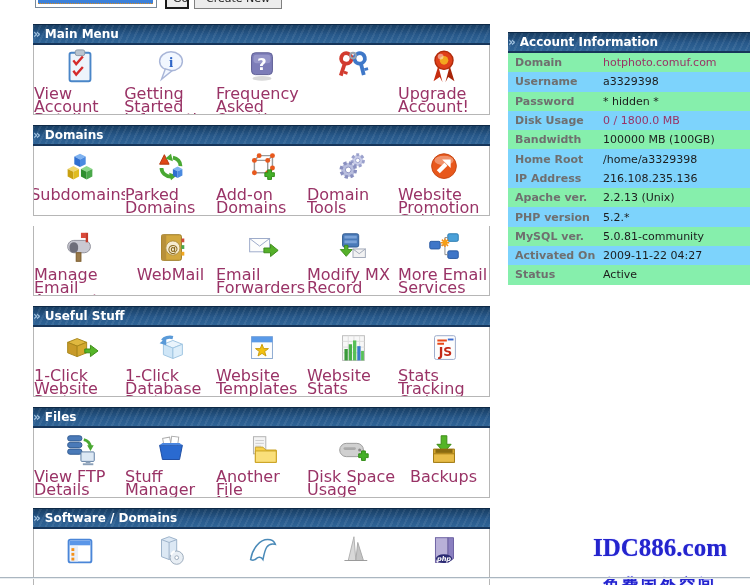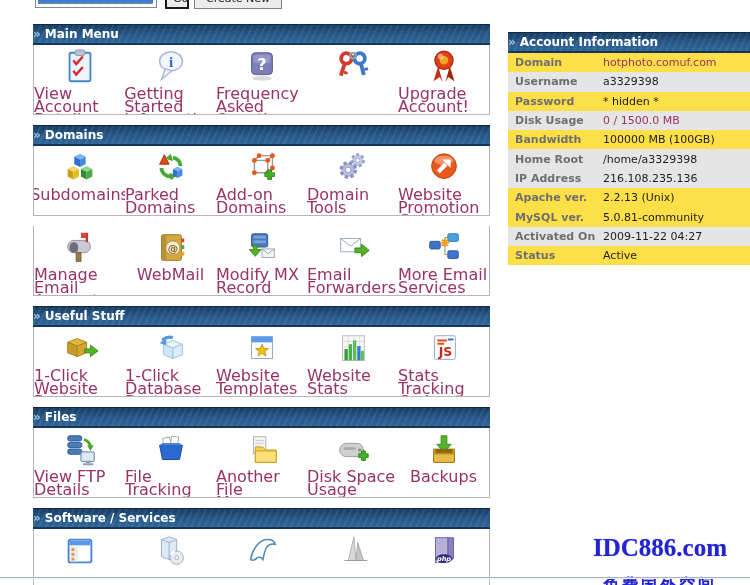--- a/index.html
+++ b/index.html
@@ -28,22 +28,22 @@
   .hdr-title{position:relative;margin-left:4px;}
   
   .left-col{position:absolute;left:33px;top:24px;width:457px;}
   .section{margin-bottom:10px;}
   .section-body{height:70px;box-sizing:border-box;border:1px solid #b6b6b6;border-top:none;background:#fff;display:flex;}
   .menu-item{flex:1;display:flex;flex-direction:column;align-items:center;padding-top:3px;cursor:pointer;overflow:hidden;}
   .menu-item .icon{width:40px;height:38px;display:flex;align-items:center;justify-content:center;}
   .menu-item .label{font-size:16px;line-height:13px;color:#993366;text-align:left;margin-top:1px;}
   
   .right-col{position:absolute;left:508px;top:32px;width:242px;}
-  .acct-row{display:flex;align-items:center;height:19.3px;font-size:11px;background:#fde047;}
-  .acct-row.alt{background:#e5e5e5;}
+  .acct-row{display:flex;align-items:center;height:19.3px;font-size:11px;background:#86efac;}
+  .acct-row.alt{background:#7dd3fc;}
   .acct-label{width:88px;padding-left:7px;color:#6f6f6f;font-weight:bold;flex:none;}
   .acct-value{color:#1c1c1c;white-space:nowrap;}
   .acct-value.hl{color:#993366;cursor:pointer;}
   
   .watermark{position:absolute;left:570px;top:534px;width:180px;text-align:center;color:#2424cd;}
   .wm1{font-family:"Liberation Serif","DejaVu Serif",serif;font-size:25px;font-weight:bold;text-shadow:0 0 1px #8a8aff;}
   .wm2{font-size:16px;font-weight:bold;letter-spacing:3px;margin-top:13px;text-shadow:0 0 1px #8a8aff;}
   
   .bottom-rule{position:absolute;left:0;top:577px;width:750px;height:1px;background:#aab6c0;box-shadow:0 1px 0 #e9edf0;z-index:5;}
 </style>
@@ -235,39 +235,39 @@
               <rect x="31" y="24" width="3" height="4" fill="#f2a71f"></rect>
               <circle cx="22" cy="20" r="7.5" fill="#f6ecd2" stroke="#b09040"></circle>
               <text x="22" y="24" text-anchor="middle" font-size="11" font-weight="bold" fill="#8a6a20">@</text>
             </svg>
           </span>
           <div class="label">WebMail</div>
         </div>
         <div class="menu-item">
           <span class="icon">
             <svg viewBox="0 0 40 40" width="40" height="38">
+              <rect x="7" y="10" width="21" height="14" fill="#fdfdfd" stroke="#9aa8c8"></rect>
+              <path d="M7 10 L17.5 18 L28 10" fill="none" stroke="#9aa8c8"></path>
+              <path d="M22 20 h7 v-4 l8 6.5 l-8 6.5 v-4 h-7 Z" fill="#55b02a" stroke="#3a8a18"></path>
+            </svg>
+          </span>
+          <div class="label">Email Forwarders</div>
+        </div>
+        <div class="menu-item">
+          <span class="icon">
+            <svg viewBox="0 0 40 40" width="40" height="38">
               <rect x="9" y="5" width="17" height="14" rx="2" fill="#4a7ab8" stroke="#2f5a90"></rect>
               <rect x="11" y="7" width="13" height="3" fill="#7aa2d8"></rect>
               <rect x="11" y="12" width="13" height="3" fill="#7aa2d8"></rect>
               <path d="M13 19 v5 h5 l-7 8 l-7 -8 h5 v-5 Z" fill="#55b02a" stroke="#3a8a18" transform="translate(3,0) scale(0.9)"></path>
               <rect x="20" y="21" width="13" height="9" fill="#f2f2f2" stroke="#a0a8b8"></rect>
               <path d="M20 21 l6.5 5 l6.5 -5" fill="none" stroke="#a0a8b8"></path>
             </svg>
           </span>
           <div class="label">Modify MX Record</div>
-        </div>
-        <div class="menu-item">
-          <span class="icon">
-            <svg viewBox="0 0 40 40" width="40" height="38">
-              <rect x="7" y="10" width="21" height="14" fill="#fdfdfd" stroke="#9aa8c8"></rect>
-              <path d="M7 10 L17.5 18 L28 10" fill="none" stroke="#9aa8c8"></path>
-              <path d="M22 20 h7 v-4 l8 6.5 l-8 6.5 v-4 h-7 Z" fill="#55b02a" stroke="#3a8a18"></path>
-            </svg>
-          </span>
-          <div class="label">Email Forwarders</div>
         </div>
         <div class="menu-item">
           <span class="icon">
             <svg viewBox="0 0 40 40" width="40" height="38">
               <rect x="5" y="13" width="11" height="8" rx="1.5" fill="#3f76c8" stroke="#2a5aa0"></rect>
               <rect x="24" y="5" width="11" height="8" rx="1.5" fill="#4aa0d8" stroke="#2a7ab0"></rect>
               <rect x="24" y="23" width="11" height="8" rx="1.5" fill="#3f76c8" stroke="#2a5aa0"></rect>
               <path d="M16 17 h5 v-8 h3 M21 17 v10 h3" fill="none" stroke="#8a8a8a"></path>
               <path d="M21 10 v9 M16.5 14.5 h9 M17.8 11.2 l6.4 6.6 M24.2 11.2 l-6.4 6.6" stroke="#f59018" stroke-width="1.6"></path>
               <circle cx="21" cy="14.5" r="2.6" fill="#f5a018"></circle>
@@ -362,21 +362,21 @@
         </div>
         <div class="menu-item">
           <span class="icon">
             <svg viewBox="0 0 40 40" width="40" height="38">
               <rect x="12" y="7" width="7.5" height="10" fill="#ffffff" stroke="#aaaaaa" transform="rotate(-10 16 12)"></rect>
               <rect x="20" y="6" width="7.5" height="10" fill="#ffffff" stroke="#aaaaaa" transform="rotate(8 24 11)"></rect>
               <path d="M8 15 h24 l-3 15 h-18 Z" fill="#2a6ad0" stroke="#1a4aa0"></path>
               <path d="M8 15 l3 -2.5 h18 l3 2.5 Z" fill="#4a86e0"></path>
             </svg>
           </span>
-          <div class="label">File Tracking</div>
+          <div class="label">Stuff Manager</div>
         </div>
         <div class="menu-item">
           <span class="icon">
             <svg viewBox="0 0 40 40" width="40" height="38">
               <rect x="11" y="6" width="13" height="18" fill="#f4f4f4" stroke="#b0b0b0"></rect>
               <path d="M13 10 h9 M13 13 h9 M13 16 h6" stroke="#cccccc"></path>
               <path d="M13 17 h8 l3 3 h11 v13 h-22 Z" fill="#f7cf4a" stroke="#c8a020"></path>
               <path d="M13 21 h22 v12 h-22 Z" fill="#fadf7a" stroke="#c8a020"></path>
             </svg>
           </span>
@@ -400,21 +400,21 @@
               <path d="M9 19 h22 v12 a2 2 0 0 1 -2 2 h-18 a2 2 0 0 1 -2 -2 Z" fill="#d8a830" stroke="#a07a14"></path>
               <path d="M11 19 h18 v4 h-18 Z" fill="#8a6a10"></path>
               <rect x="9" y="24" width="22" height="9" fill="#e8bc48" stroke="#a07a14"></rect>
             </svg>
           </span>
           <div class="label">Backups</div>
         </div>
       </div>
     </div>
     <div class="section">
-      <div class="panel-header"><span class="hdr-arrow">»</span><span class="hdr-title">Software / Services</span></div>
+      <div class="panel-header"><span class="hdr-arrow">»</span><span class="hdr-title">Software / Domains</span></div>
       <div class="section-body">
         <div class="menu-item">
           <span class="icon">
             <svg viewBox="0 0 40 40" width="40" height="38">
               <rect x="8" y="8" width="24" height="24" rx="2" fill="#ffffff" stroke="#4a86d8" stroke-width="2"></rect>
               <rect x="9" y="9" width="22" height="5" fill="#5a96e8"></rect>
               <rect x="10" y="15" width="8" height="16" fill="#e8eef8"></rect>
               <rect x="11" y="17" width="3" height="3" fill="#f59018"></rect>
               <rect x="11" y="22" width="3" height="3" fill="#f59018"></rect>
               <rect x="11" y="27" width="3" height="3" fill="#f59018"></rect>
@@ -479,37 +479,41 @@
       <div class="acct-row alt">
         <span class="acct-label">Username</span>
         <span class="acct-value">a3329398</span>
       </div>
       <div class="acct-row">
         <span class="acct-label">Password</span>
         <span class="acct-value">* hidden *</span>
       </div>
       <div class="acct-row alt">
         <span class="acct-label">Disk Usage</span>
-        <span class="acct-value hl">0 / 1500.0 MB</span>
+        <span class="acct-value hl">0 / 1800.0 MB</span>
       </div>
       <div class="acct-row">
         <span class="acct-label">Bandwidth</span>
         <span class="acct-value">100000 MB (100GB)</span>
       </div>
       <div class="acct-row alt">
         <span class="acct-label">Home Root</span>
         <span class="acct-value">/home/a3329398</span>
       </div>
       <div class="acct-row alt">
         <span class="acct-label">IP Address</span>
         <span class="acct-value">216.108.235.136</span>
       </div>
       <div class="acct-row">
         <span class="acct-label">Apache ver.</span>
         <span class="acct-value">2.2.13 (Unix)</span>
+      </div>
+      <div class="acct-row alt">
+        <span class="acct-label">PHP version</span>
+        <span class="acct-value">5.2.*</span>
       </div>
       <div class="acct-row">
         <span class="acct-label">MySQL ver.</span>
         <span class="acct-value">5.0.81-community</span>
       </div>
       <div class="acct-row alt">
         <span class="acct-label">Activated On</span>
         <span class="acct-value">2009-11-22 04:27</span>
       </div>
       <div class="acct-row">

